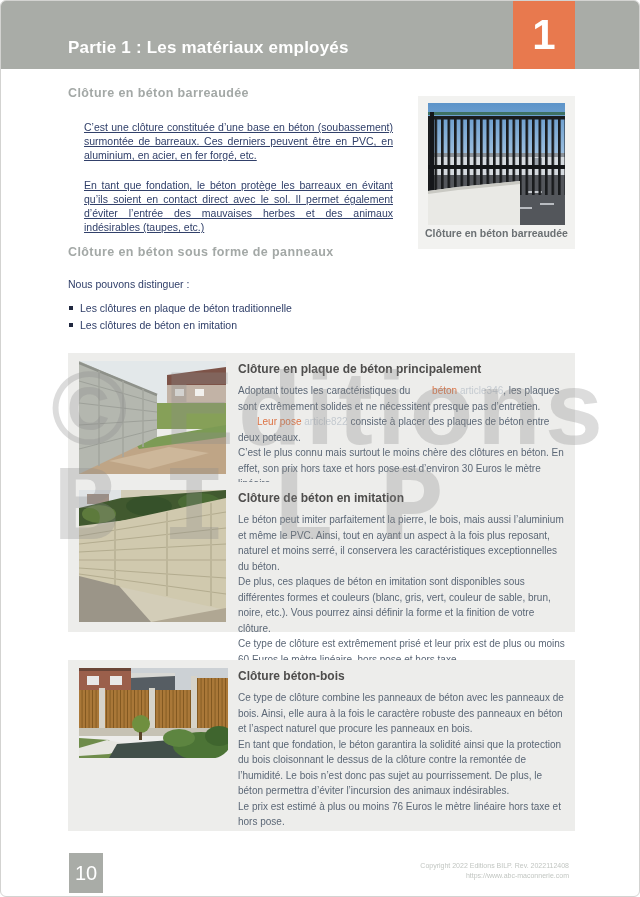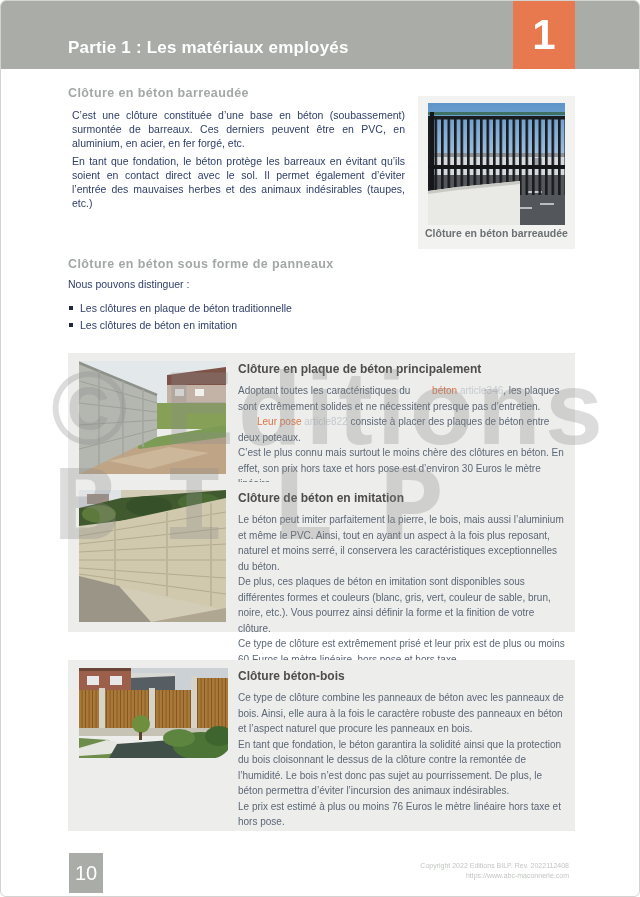--- a/index.html
+++ b/index.html
@@ -12,21 +12,21 @@
   
   .header-band{position:absolute;left:0;top:0;width:640px;height:68px;background:#a9aca7;}
   .page-title{position:absolute;left:67px;top:37px;color:#ffffff;font-size:17px;font-weight:bold;letter-spacing:.2px;}
   .chapter-box{position:absolute;left:512px;top:0;width:62px;height:68px;background:#e8794e;
     display:flex;align-items:center;justify-content:center;}
   .chapter-num{color:#ffffff;font-size:42px;font-weight:bold;line-height:1;}
   
   .sec-heading{position:absolute;color:#a3a8a6;font-size:12.5px;font-weight:bold;letter-spacing:.4px;}
   .body-copy{position:absolute;left:67px;top:103px;width:341px;color:#31406a;font-size:10.5px;
     line-height:14px;text-align:justify;}
-  .body-copy p{margin:4px;}
+  .body-copy p{margin:16px;text-decoration:underline;}
   .intro-line{position:absolute;left:67px;top:277px;color:#31406a;font-size:10.5px;}
   .bullet-list{position:absolute;left:67px;top:299px;width:360px;}
   .bullet-item{display:flex;align-items:flex-start;color:#31406a;font-size:10.5px;line-height:16.5px;}
   .bullet-sq{width:4px;height:4px;background:#20283f;margin:6px 7px 0 1px;flex:none;}
   
   .photo-box{position:absolute;left:417px;top:95px;width:157px;height:153px;background:#f2f2f0;}
   .photo-box svg{position:absolute;left:10px;top:7px;display:block;}
   .photo-caption{position:absolute;left:0;top:131px;width:157px;text-align:center;
     color:#6b7073;font-size:10.5px;font-weight:bold;line-height:12.5px;}
   
@@ -96,21 +96,21 @@
       <rect x="0" y="13" width="137" height="3.5" fill="#1a1c1e"></rect>
       <rect x="0" y="16" width="137" height="76" fill="url(#p-bars)"></rect>
       <rect x="0" y="62" width="137" height="4" fill="#141618"></rect>
       <rect x="2" y="9" width="4" height="84" fill="#14161a"></rect>
       <polygon points="0,122 0,88 30,84 92,78 92,122" fill="#e9e9e5"></polygon>
       <polygon points="0,88 30,84 92,78 92,81 30,87 0,91" fill="#c9c9c3"></polygon>
     </svg>
     <div class="photo-caption">Clôture en béton barreaudée</div>
   </div>
 
-  <div class="sec-heading" style="left:67px;top:256px;">Clôture en béton sous forme de panneaux</div>
+  <div class="sec-heading" style="left:67px;top:244px;">Clôture en béton sous forme de panneaux</div>
   <div class="intro-line">Nous pouvons distinguer :</div>
   <div class="bullet-list">
     <div class="bullet-item">
       <span class="bullet-sq"></span>
       <span>Les clôtures en plaque de béton traditionnelle</span>
     </div>
     <div class="bullet-item">
       <span class="bullet-sq"></span>
       <span>Les clôtures de béton en imitation</span>
     </div>

